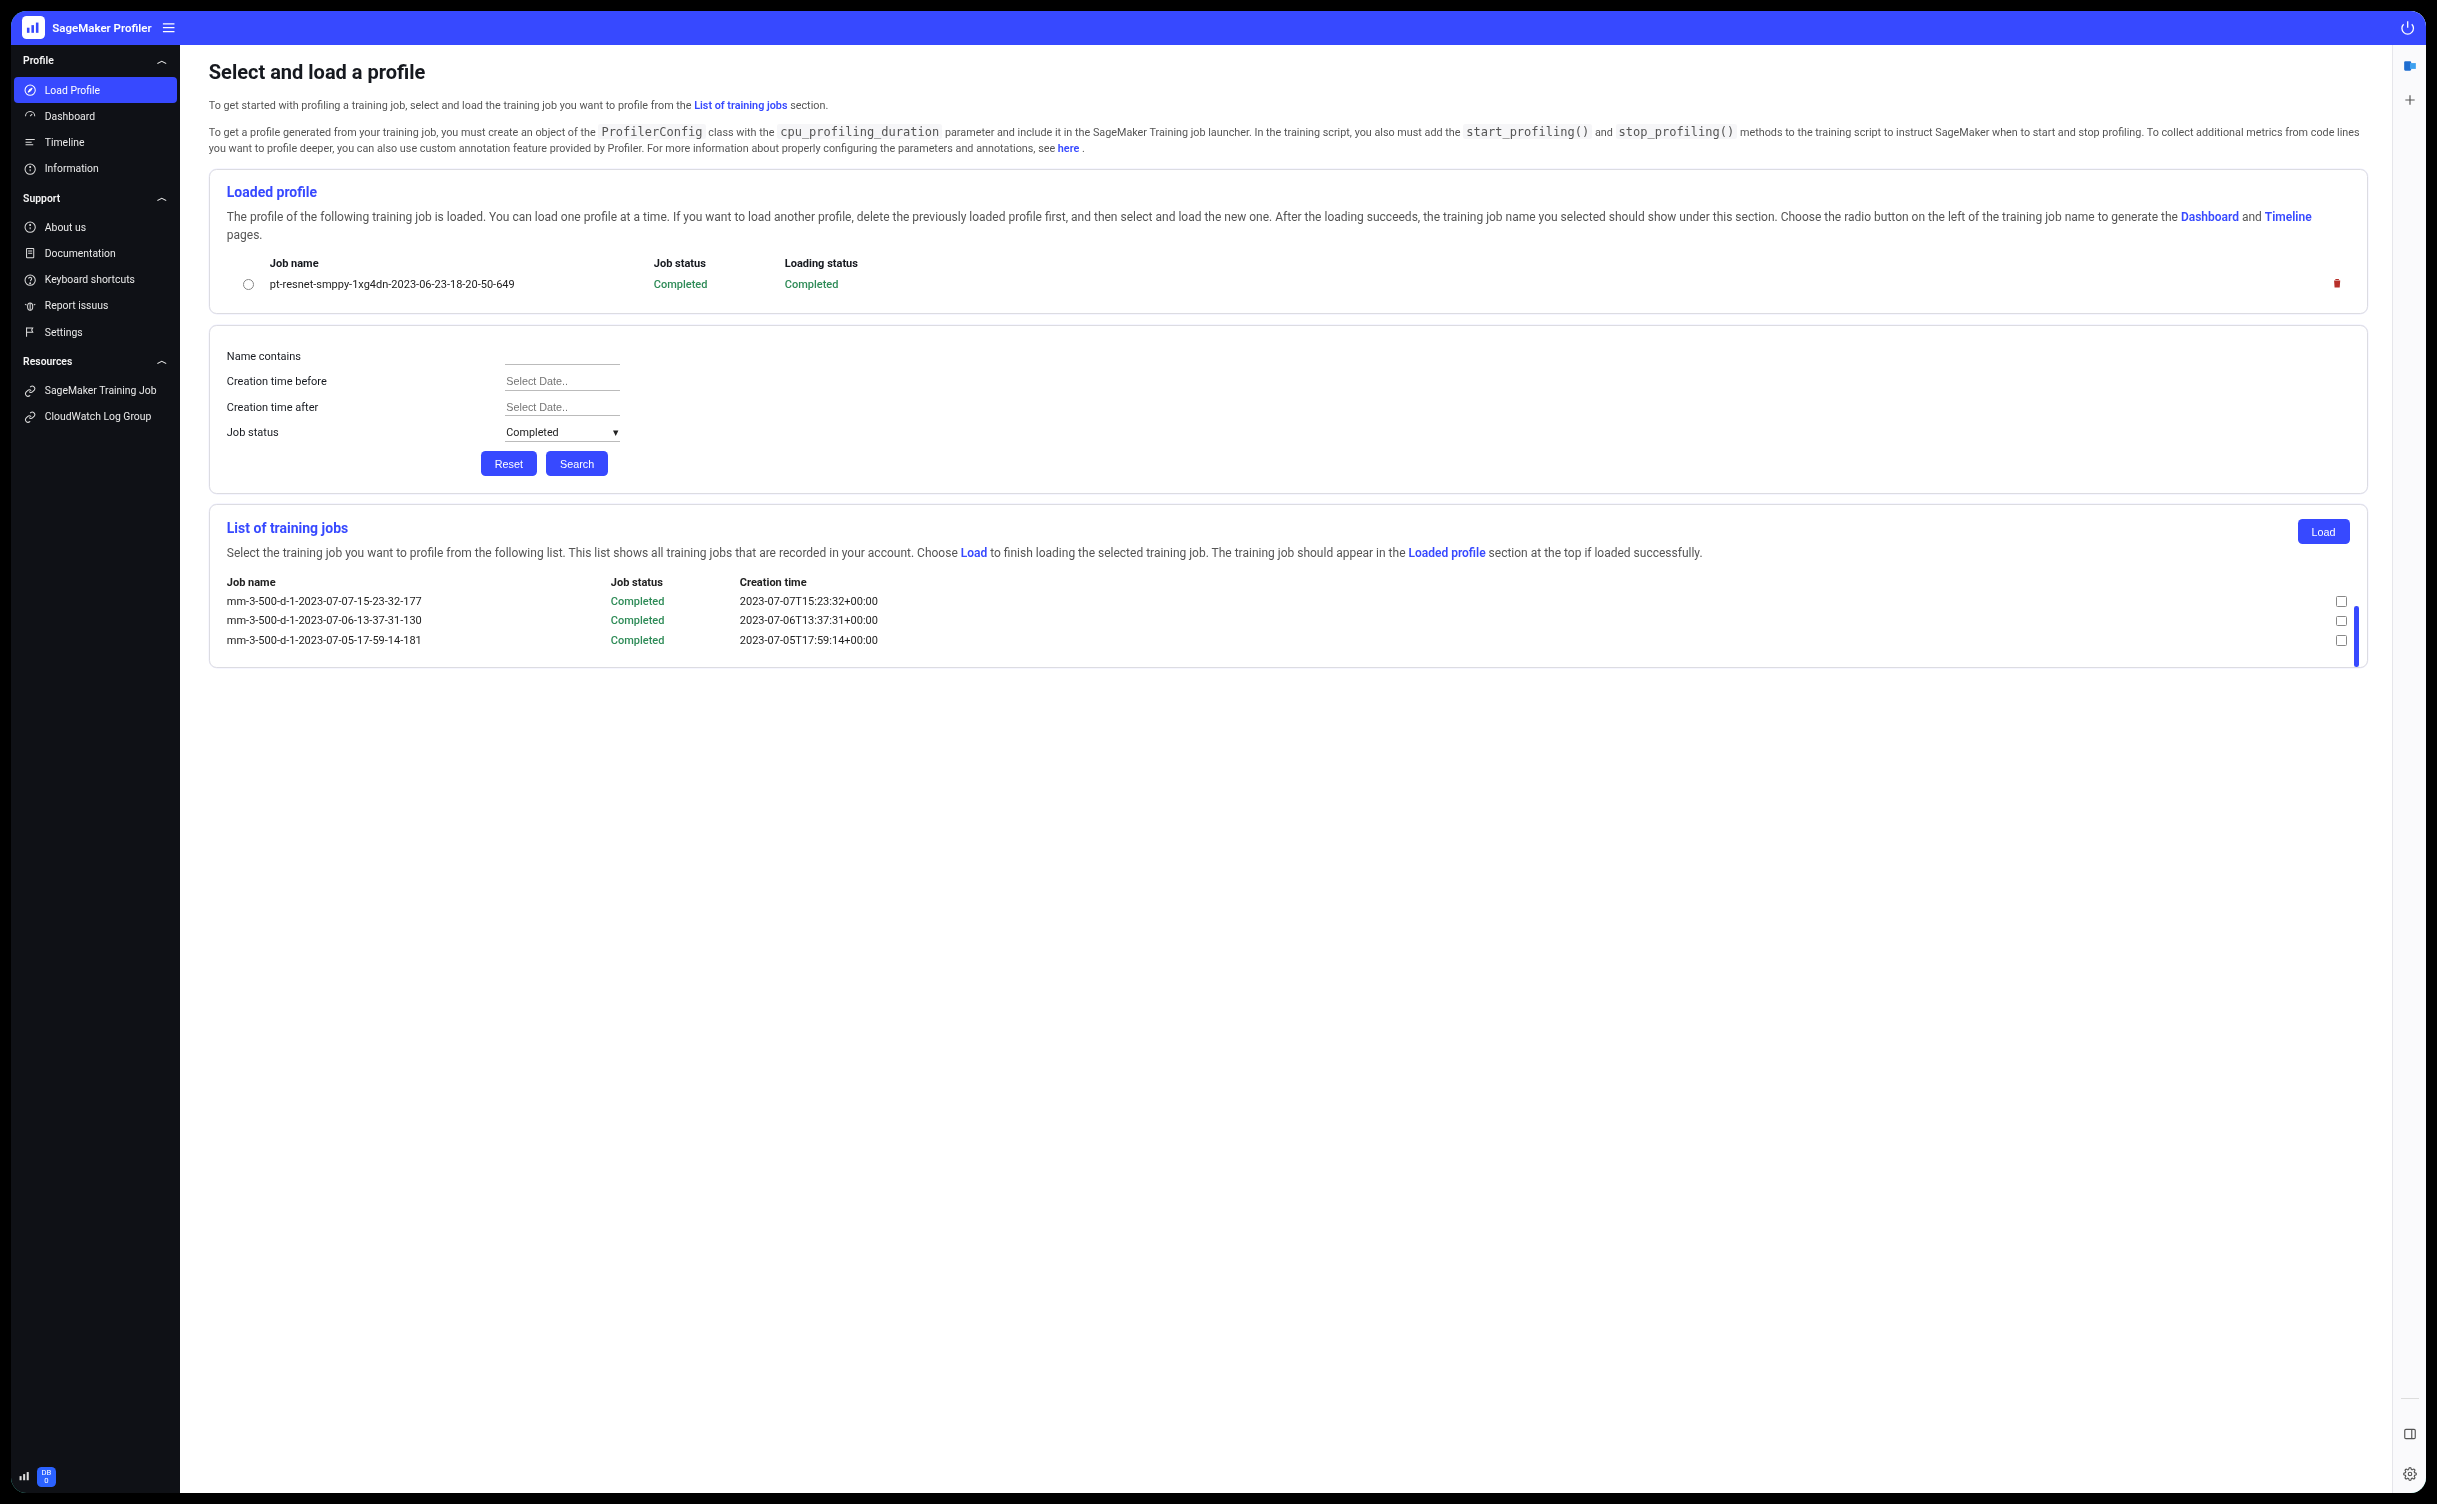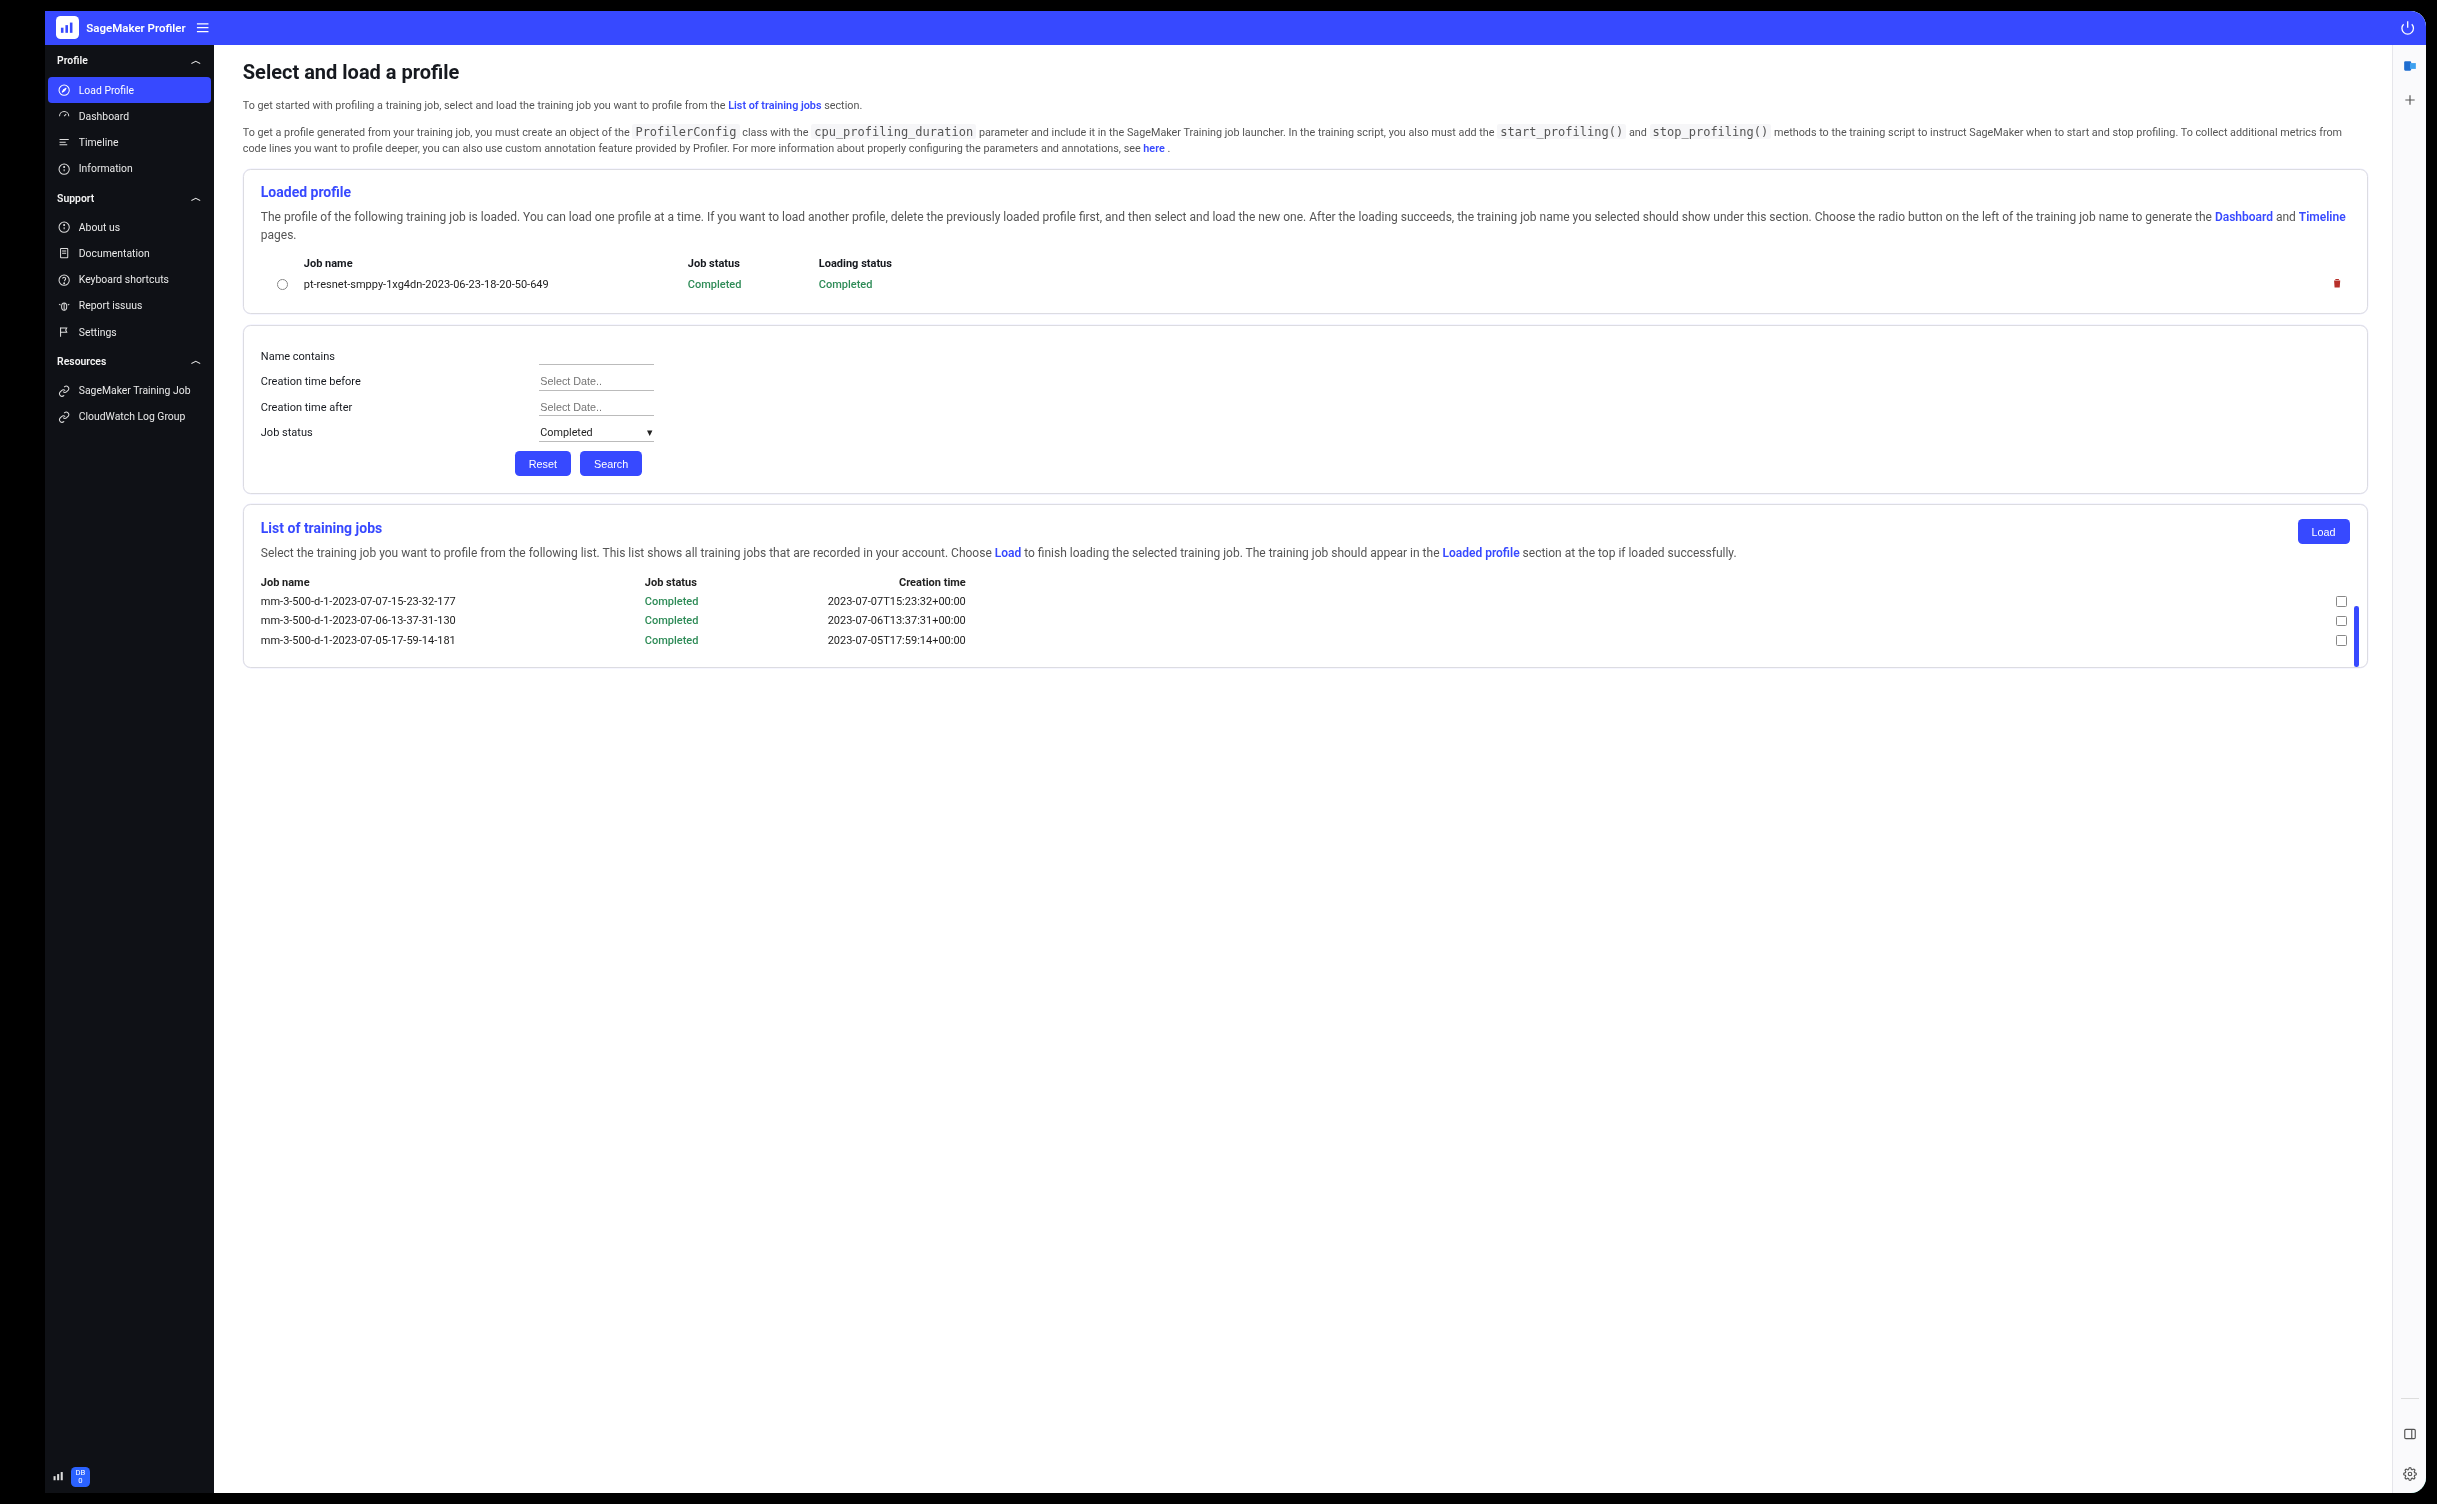--- a/index.html
+++ b/index.html
@@ -8,21 +8,21 @@
     font-family: -apple-system, BlinkMacSystemFont, "Segoe UI", Roboto, Helvetica, Arial, sans-serif;
     background: #000;
     color: #222;
     font-size: 10.8px;
     overflow: hidden;
   }
   .frame {
     position: absolute; inset: 10.8px; background: #000; border-radius: 15.4px; overflow: hidden;
   }
   .app {
-    position: absolute; inset: 0; display: flex; background: #5eead4; margin-left: 34px;
+    position: absolute; inset: 0; display: flex; background: #5eead4;
   }
   .topbar {
     position: absolute; top: 0; left: 0; right: 0; height: 34px;
     background: #3749ff; color: #fff; display: flex; align-items: center;
     padding: 0 10.8px; z-index: 20;
   }
   .topbar .logo {
     width: 23px; height: 23px; background: #fff; border-radius: 4.6px;
     display:flex; align-items:center; justify-content:center;
   }
@@ -90,21 +90,21 @@
   .btn { background:#3749ff; color:#fff; border:none; border-radius:4.6px; padding:6.1px 14px; font-size:10.8px; cursor:pointer; font-weight:500; }
 
   .listcard .head-row { display:flex; align-items:center; }
   .listcard .head-row h2 { margin-right:auto; }
 
   .jobs-table { margin-top:10.8px; font-size:11px; }
   .jobs-table .row { display:flex; align-items:center; padding:3.1px 0; }
   .jobs-table .row.head { font-weight:700; }
   .jcol-name { flex:0 0 384px; }
   .jcol-status { flex:0 0 129px; }
-  .jcol-created { flex:0 0 192px;text-align:right; }
+  .jcol-created { flex:0 0 192px; }
   .jcol-check { margin-left:auto; padding-right:3.1px; }
   .checkbox { width:10.8px; height:10.8px; border:1.2px solid #888; border-radius:1.5px; background:#fff; }
   .jobs-scroll-accent { position:absolute; right:7.7px; bottom:0; width:4.6px; height:61px; background:#3749ff; border-radius:2.3px; }
   .listcard { position:relative; }
 
   .rightpanel {
     position:absolute; top:0; right:0; bottom:0; width:34px; background:#fafafc;
     border-left:0.8px solid #e6e6eb; display:flex; flex-direction:column; align-items:center; padding-top:12.3px; gap:17px;
   }
   .rp-icon { width:17px; height:17px; color:#555; display:flex; align-items:center; justify-content:center; cursor:pointer; }

